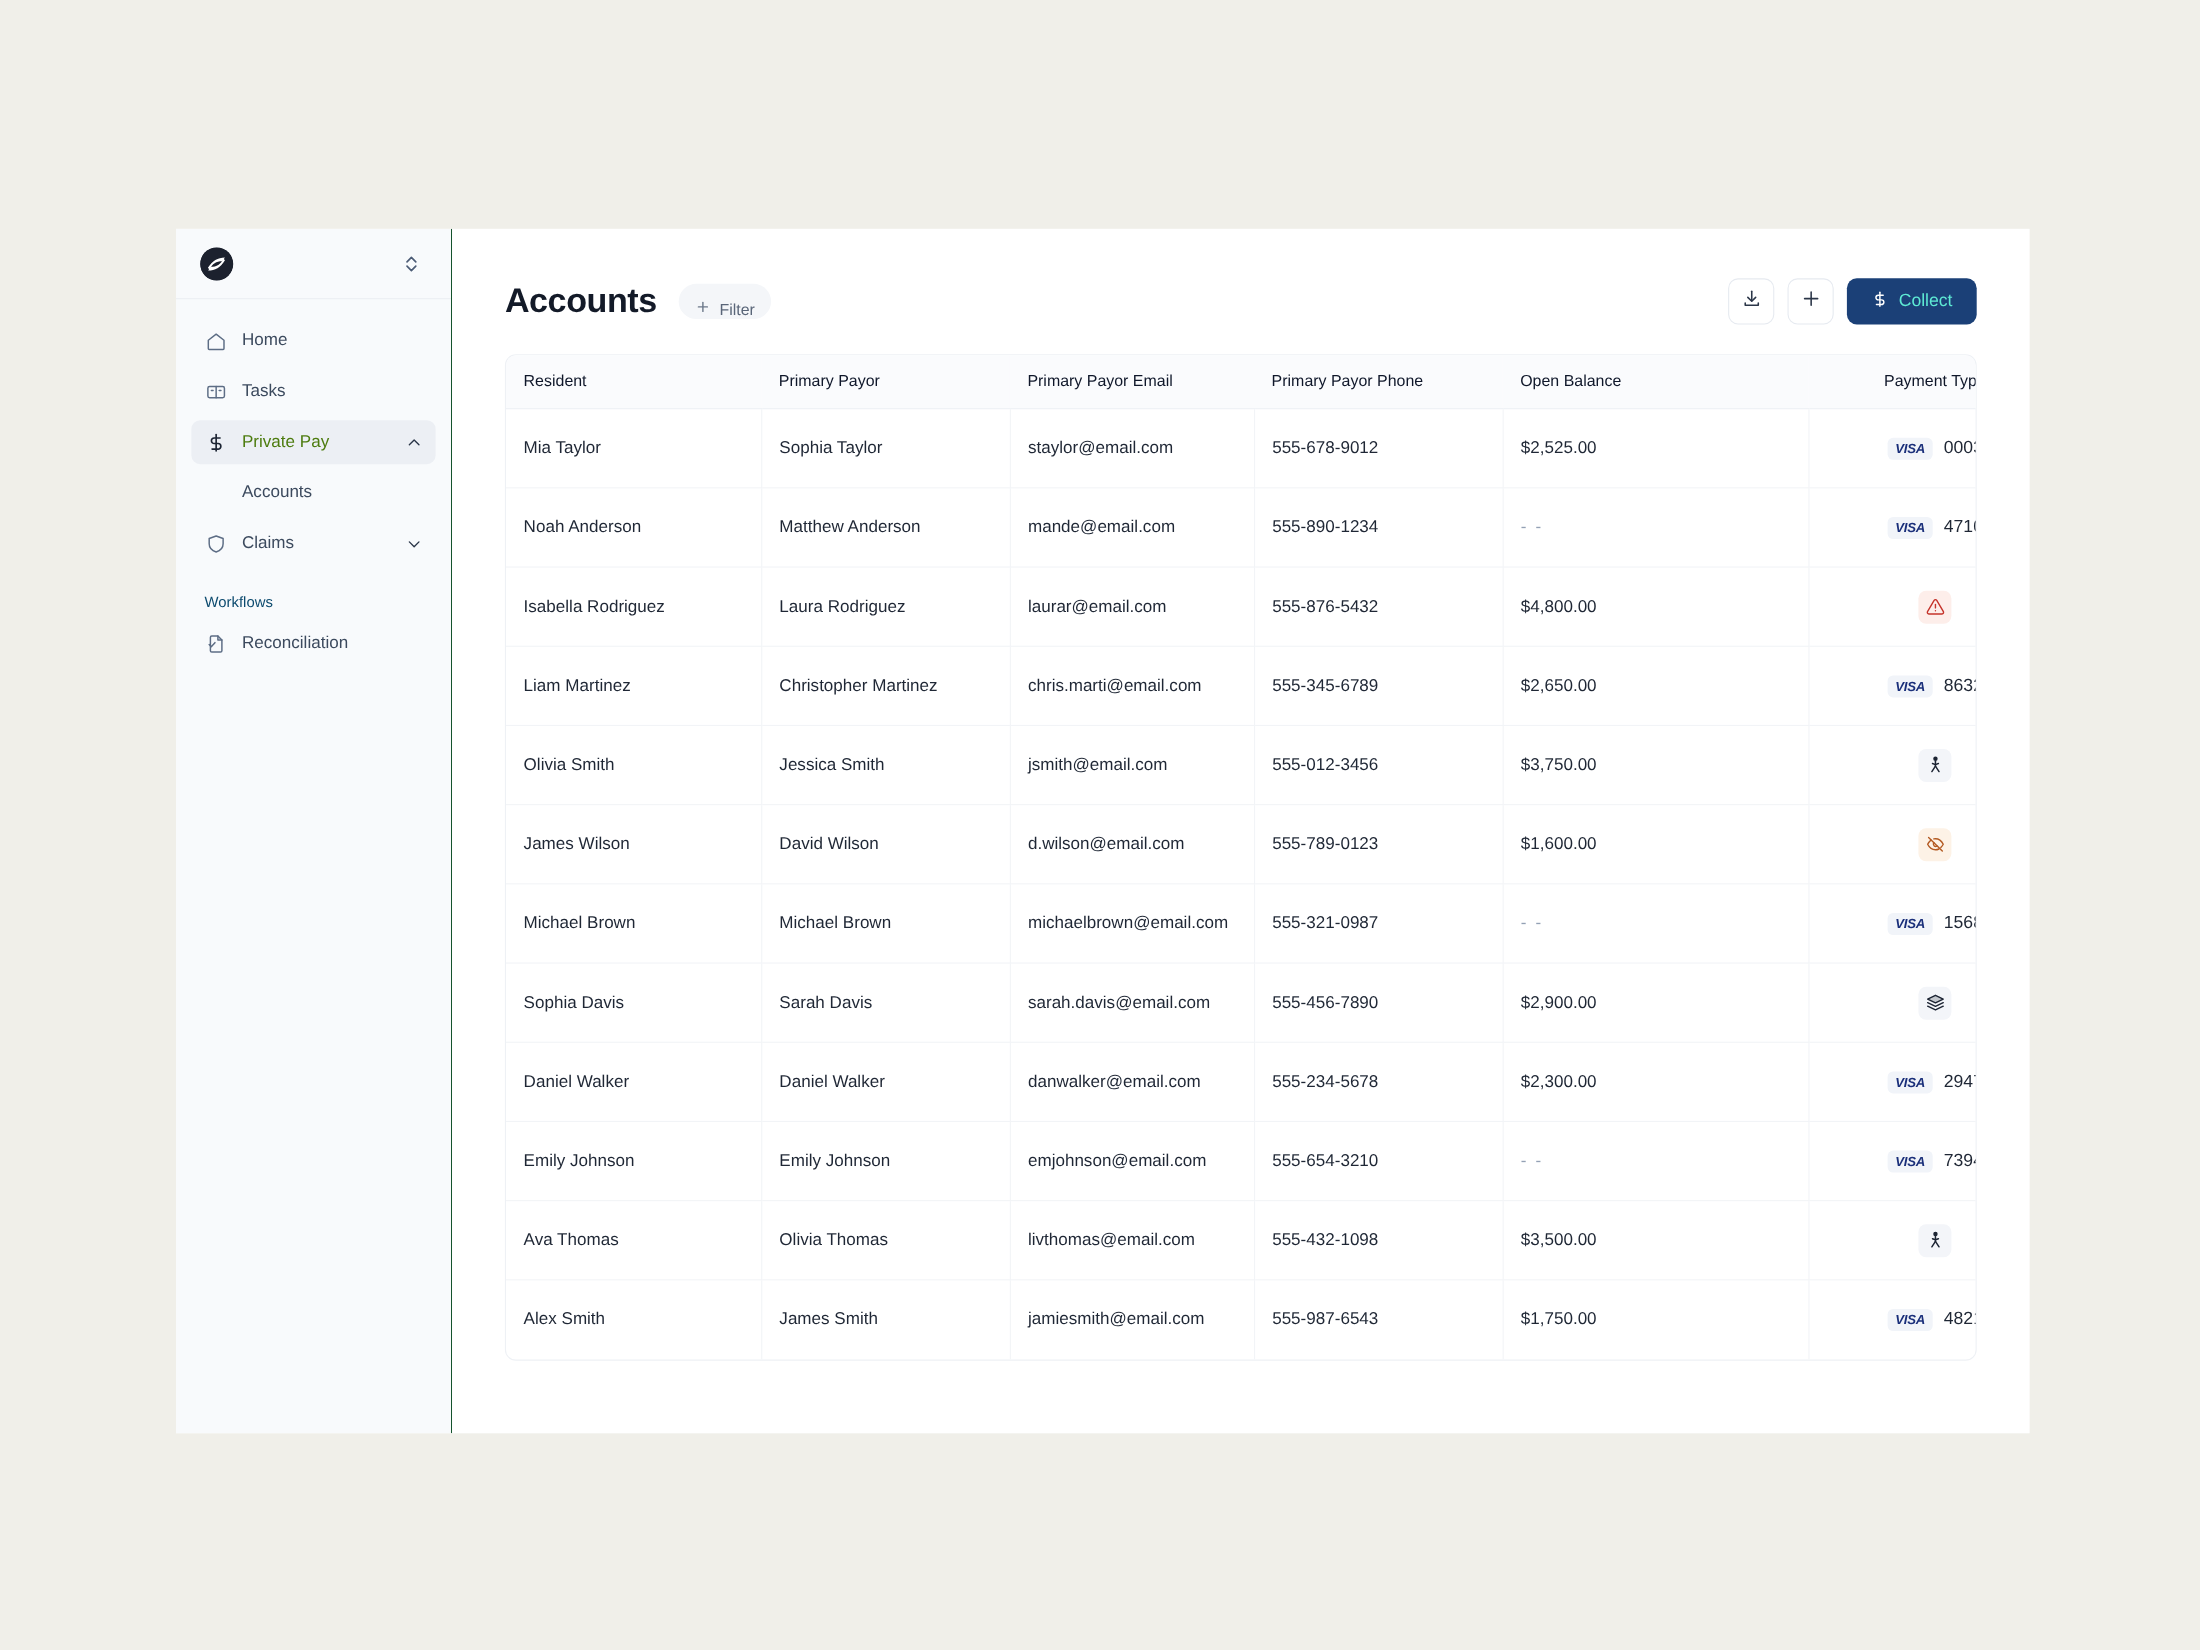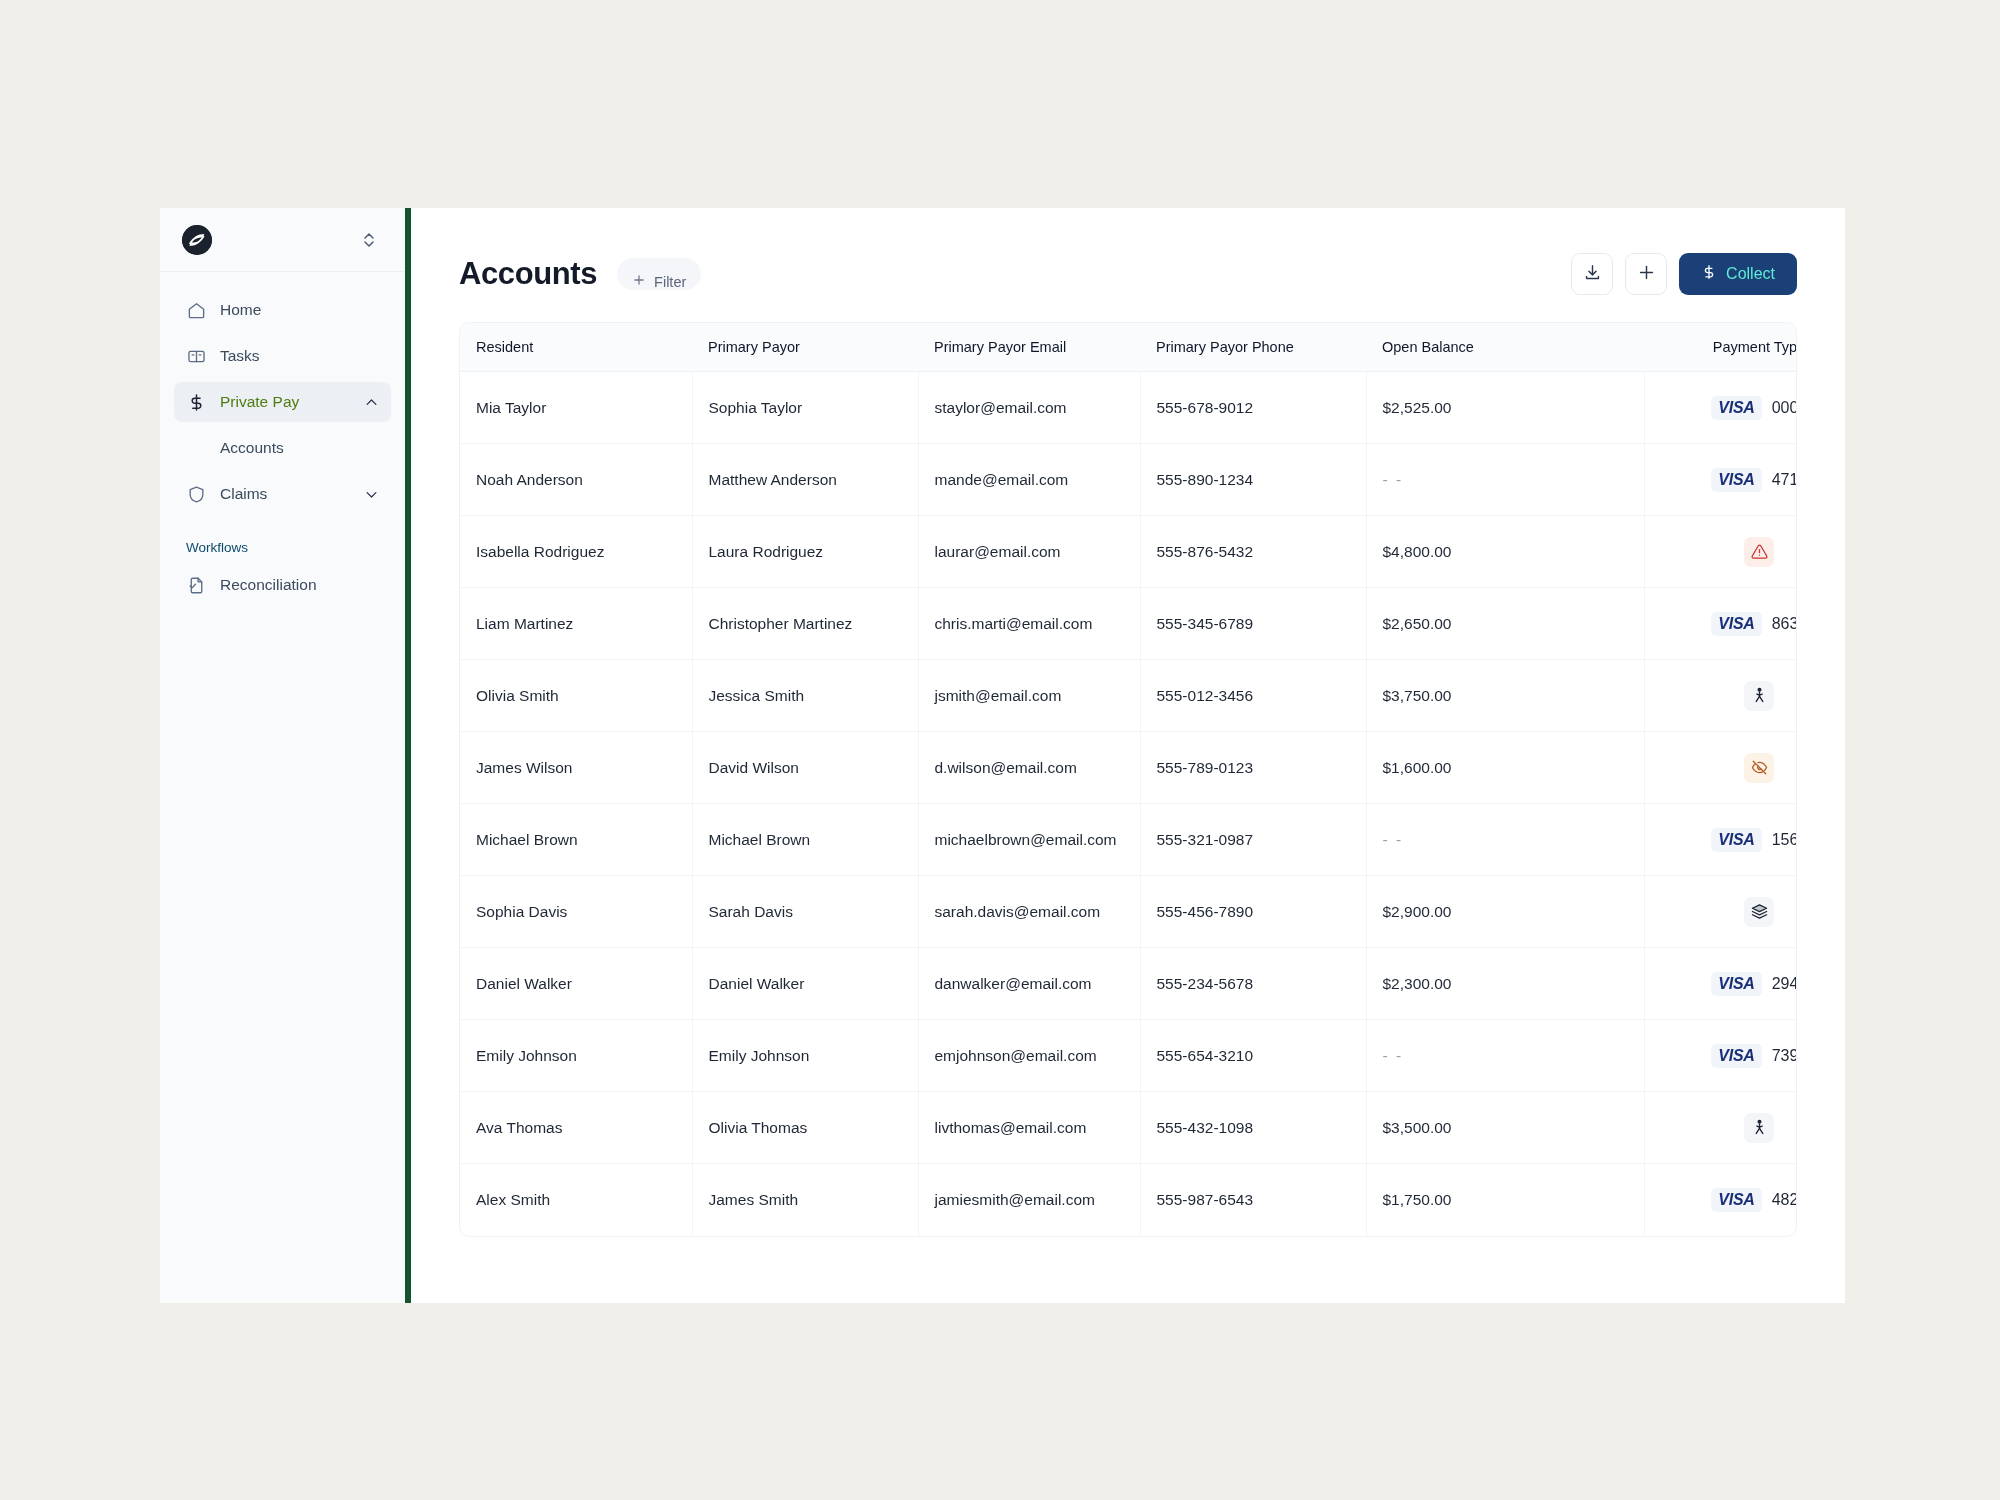--- a/index.html
+++ b/index.html
@@ -19,21 +19,21 @@
     display: flex;
     background: #ffffff;
     overflow: hidden;
   }
 
   
   .sidebar {
     width: 251px;
     flex: 0 0 251px;
     background: #f8fafc;
-    border-right: 6px solid #14532d;
+    border-right: 1px solid #14532d;
     display: flex;
     flex-direction: column;
   }
   .sidebar-top {
     height: 64px;
     flex: 0 0 64px;
     display: flex;
     align-items: center;
     justify-content: space-between;
     padding: 0 24px 0 22px;
@@ -183,21 +183,21 @@
     align-items: center;
     justify-content: center;
     gap: 10px;
     height: 100%;
   }
   th.pt .pt-inner { justify-content: center; }
   .visa-badge {
     background: #f1f4f9;
     border-radius: 5px;
     padding: 4px 7px;
-    font-size: 16px;
+    font-size: 12px;
     font-weight: 700;
     font-style: italic;
     color: #1a2f7a;
     letter-spacing: -0.2px;
     line-height: 1;
     font-family: "Liberation Sans", sans-serif;
   }
   .pt-num { font-size: 16px; color: #1f2735; }
   .badge-sq {
     width: 30px; height: 30px;

